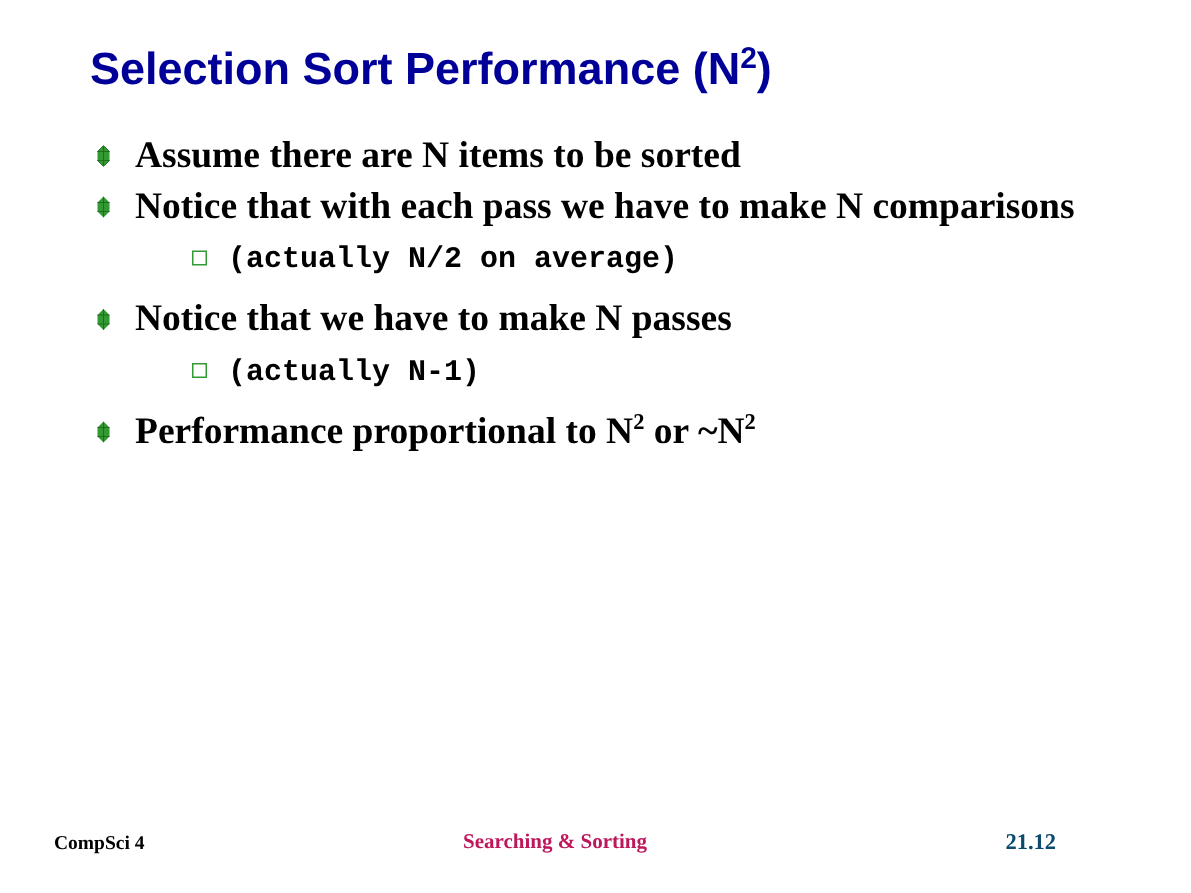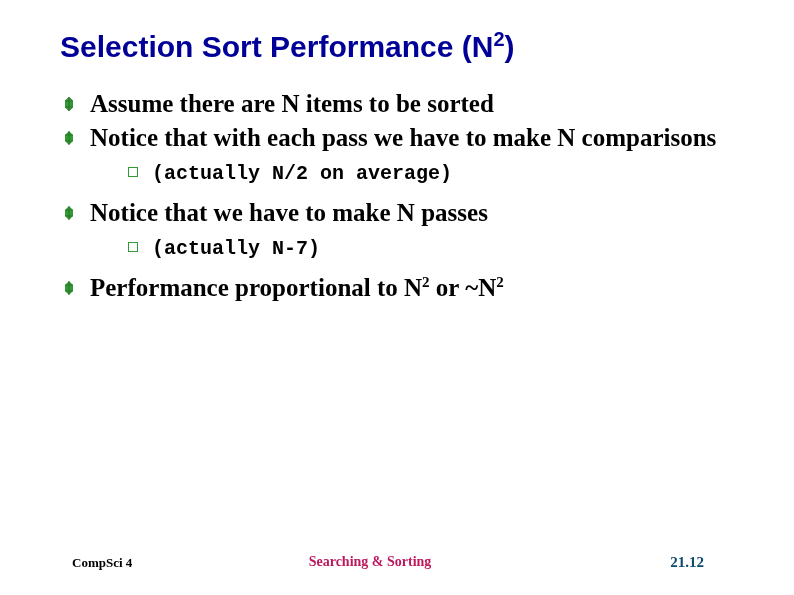--- a/index.html
+++ b/index.html
@@ -83,21 +83,21 @@
     vertical-align: super;
   }
   .tilde {
     font-family: "Times New Roman", serif;
   }
   .footer {
     position: absolute;
     bottom: 24px;
     left: 0;
     width: 740px;
-    padding: 0 36px 0 72px;
+    padding: 0 36px 0 36px;
     display: flex;
     justify-content: space-between;
     align-items: baseline;
     font-family: "Times New Roman", Times, serif;
     font-weight: bold;
   }
   .footer-left {
     font-size: 13px;
     color: #000000;
   }
@@ -154,21 +154,21 @@
       <span class="bullet-diamond">
         <svg width="14" height="14" viewBox="0 0 14 14">
             <path d="M7 0 L11 4 L11 10 L7 14 L3 10 L3 4 Z" fill="#339933"></path>
             <path d="M7 0 L7 14 M3 4 L11 4 M3 10 L11 10" stroke="#226622" stroke-width="0.6" fill="none"></path>
           </svg>
       </span>
       <span>Notice that we have to make N passes</span>
       <ul class="level2">
         <li>
           <span class="bullet-square"></span>
-          <span>(actually N-7)</span>
+          <span>(actually N-1)</span>
         </li>
       </ul>
     </li>
 
 
     <li class="last-bullet">
       <span class="bullet-diamond">
         <svg width="14" height="14" viewBox="0 0 14 14">
             <path d="M7 0 L11 4 L11 10 L7 14 L3 10 L3 4 Z" fill="#339933"></path>
             <path d="M7 0 L7 14 M3 4 L11 4 M3 10 L11 10" stroke="#226622" stroke-width="0.6" fill="none"></path>

